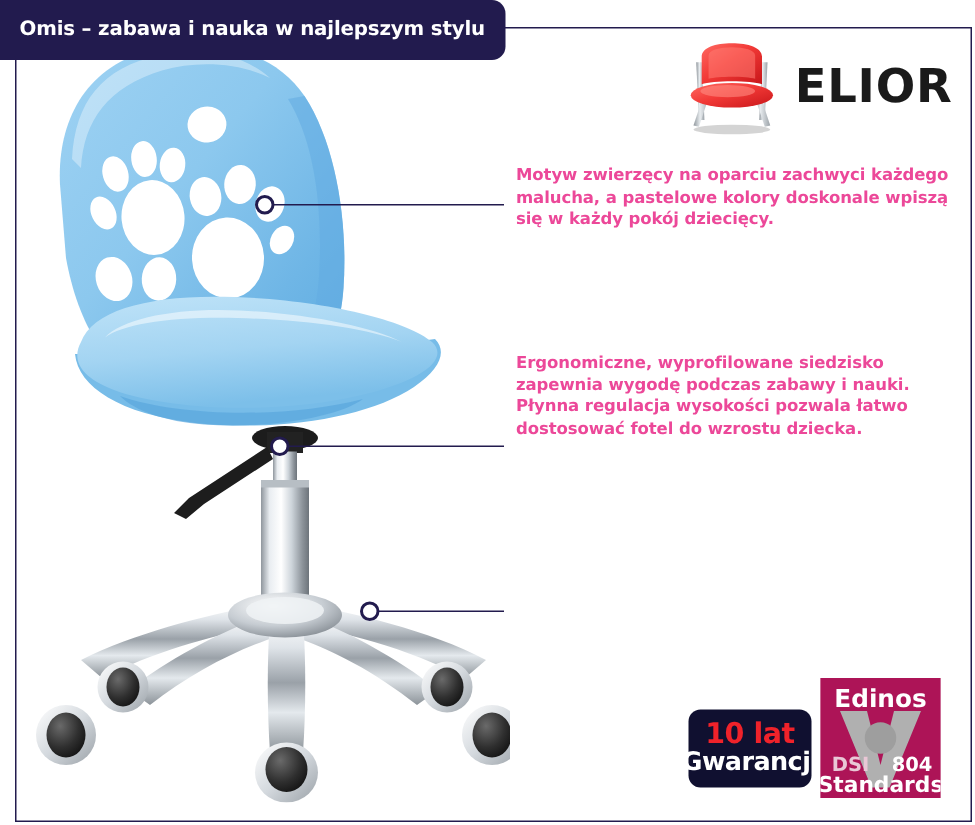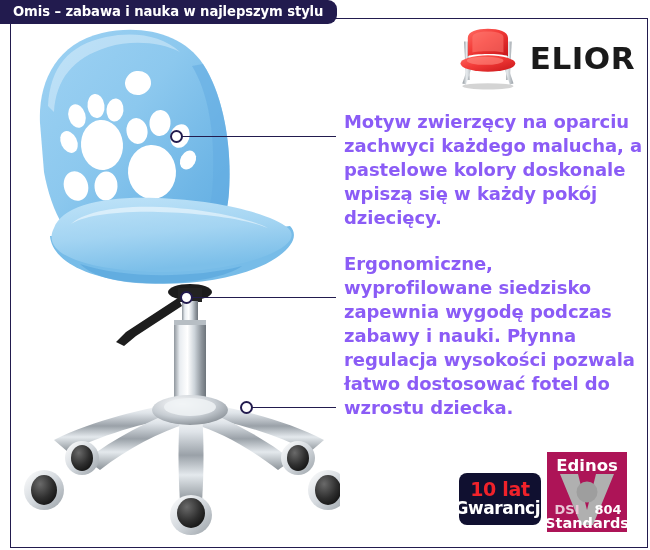--- a/index.html
+++ b/index.html
@@ -29,21 +29,21 @@
     box-sizing: border-box;
     background: #ffffff;
   }
 
   
   #header-tab {
     position: absolute;
     left: 0px;
     top: 0px;
     width: 337px;
-    height: 24px;
+    height: 40px;
     background: #221b4e;
     border-radius: 0 9px 9px 0;
     display: flex;
     align-items: center;
     box-sizing: border-box;
     padding-left: 13px;
     z-index: 6;
   }
   #header-title {
     color: #ffffff;
@@ -82,29 +82,29 @@
     background: #ffffff;
     border: 2.6px solid #221b4e;
     box-sizing: border-box;
   }
 
   
   .feature {
     position: absolute;
     left: 344px;
     width: 300px;
-    color: #8b5cf6;
-    font-size: 18px;
+    color: #ec4899;
+    font-size: 11px;
     font-weight: bold;
     line-height: 1.33;
     letter-spacing: -0.05px;
     z-index: 5;
   }
   #feature-0 { top: 110px; }
-  #feature-1 { top: 235px; margin-top: 17px; }
+  #feature-1 { top: 235px; }
   #feature-2 { top: 371px; }
 
   
   #brand {
     position: absolute;
     left: 455px;
     top: 22px;
     width: 180px;
     height: 72px;
     z-index: 5;

